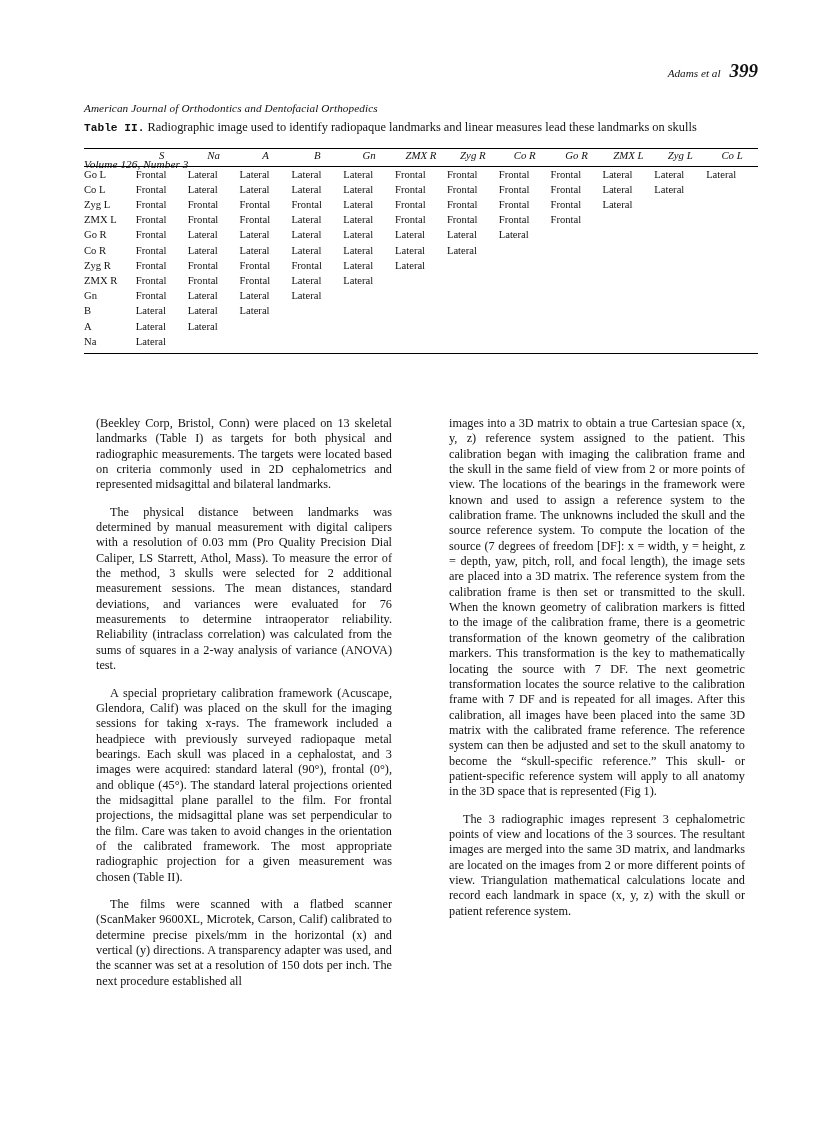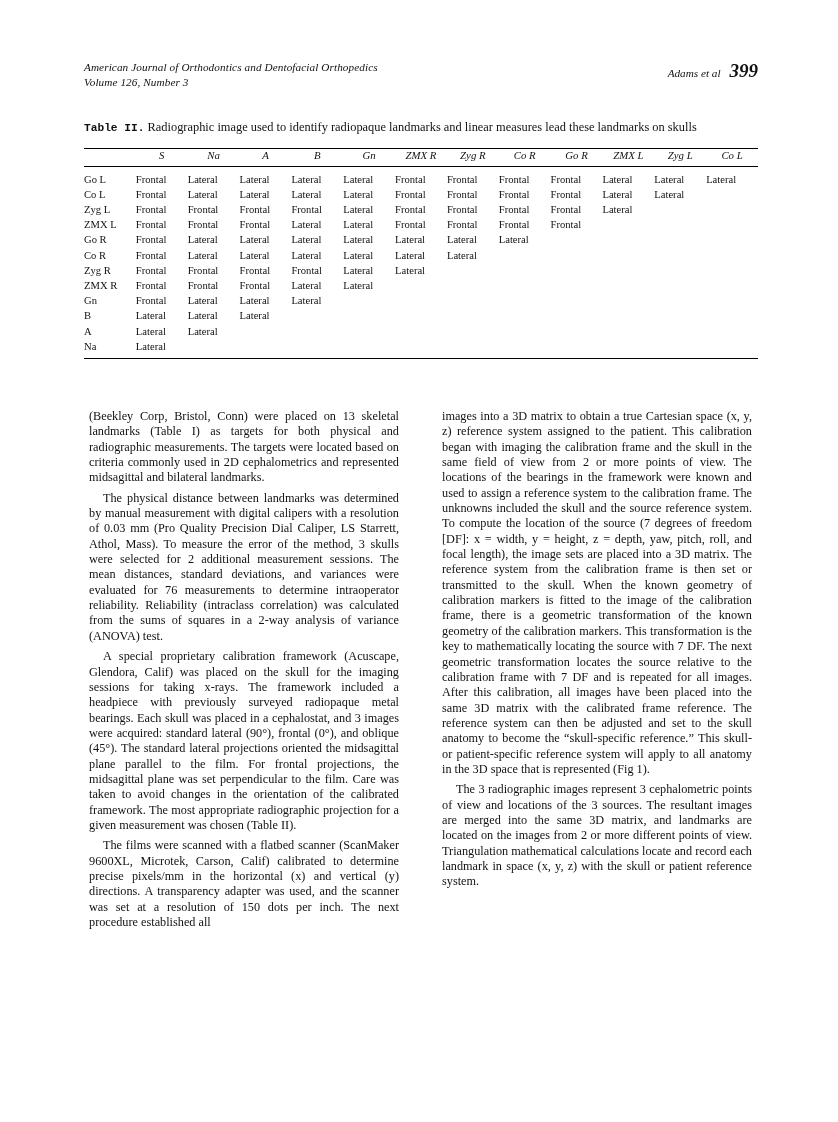--- a/index.html
+++ b/index.html
@@ -25,21 +25,21 @@
     display: flex;
     justify-content: space-between;
     align-items: flex-start;
   }
   .runhead-left {
     font-style: italic;
     font-size: 11.2px;
     line-height: 14.5px;
     letter-spacing: 0.1px;
   }
-  .runhead-left div { white-space: nowrap; }
+  .runhead-left div { white-space: nowrap; margin-top: 41px; }
   .runhead-right {
     display: flex;
     align-items: baseline;
     gap: 9px;
     font-size: 11.2px;
     white-space: nowrap;
     justify-content: space-between;
   }
   .runhead-author { font-style: italic; }
   .runhead-page { font-weight: bold; font-size: 19px; font-style: italic; }
@@ -75,21 +75,21 @@
   }
   table.data thead th {
     font-style: italic;
     font-weight: normal;
     text-align: center;
     padding-bottom: 5px;
     font-size: 10.8px;
   }
   table.data thead th.rowhead-col { text-align: left; }
   table.data thead tr { border-bottom: 1.6px solid #000; }
-  table.data tbody tr:first-child td { padding-top: 5px; }
+  table.data tbody tr:first-child td { }
   table.data tbody td { height: 15.2px; line-height: 15.2px; }
   table.data tbody tr:last-child td { padding-bottom: 4px; }
   .rule-top { border-top: 1.6px solid #000; }
   .rule-bottom { border-bottom: 1.6px solid #000; }
   td.rowhead { padding-left: 1px; }
   td.cell { text-align: center; }
 
   
   .body-cols {
     position: absolute;
@@ -101,21 +101,21 @@
     gap: 33px;
   }
   .col {
     width: 320px;
     font-size: 12.25px;
     line-height: 15.35px;
     text-align: justify;
     text-justify: inter-word;
     hyphens: manual;
   }
-  .col p { margin: 5px; text-indent: 0; }
+  .col p { margin: 12px; text-indent: 0; }
   .col p.indent { text-indent: 14px; }
 </style>
 </head>
 <body>
 
 <div class="page">
 
   <div class="runhead">
     <div class="runhead-left">
       <div>American Journal of Orthodontics and Dentofacial Orthopedics</div>

